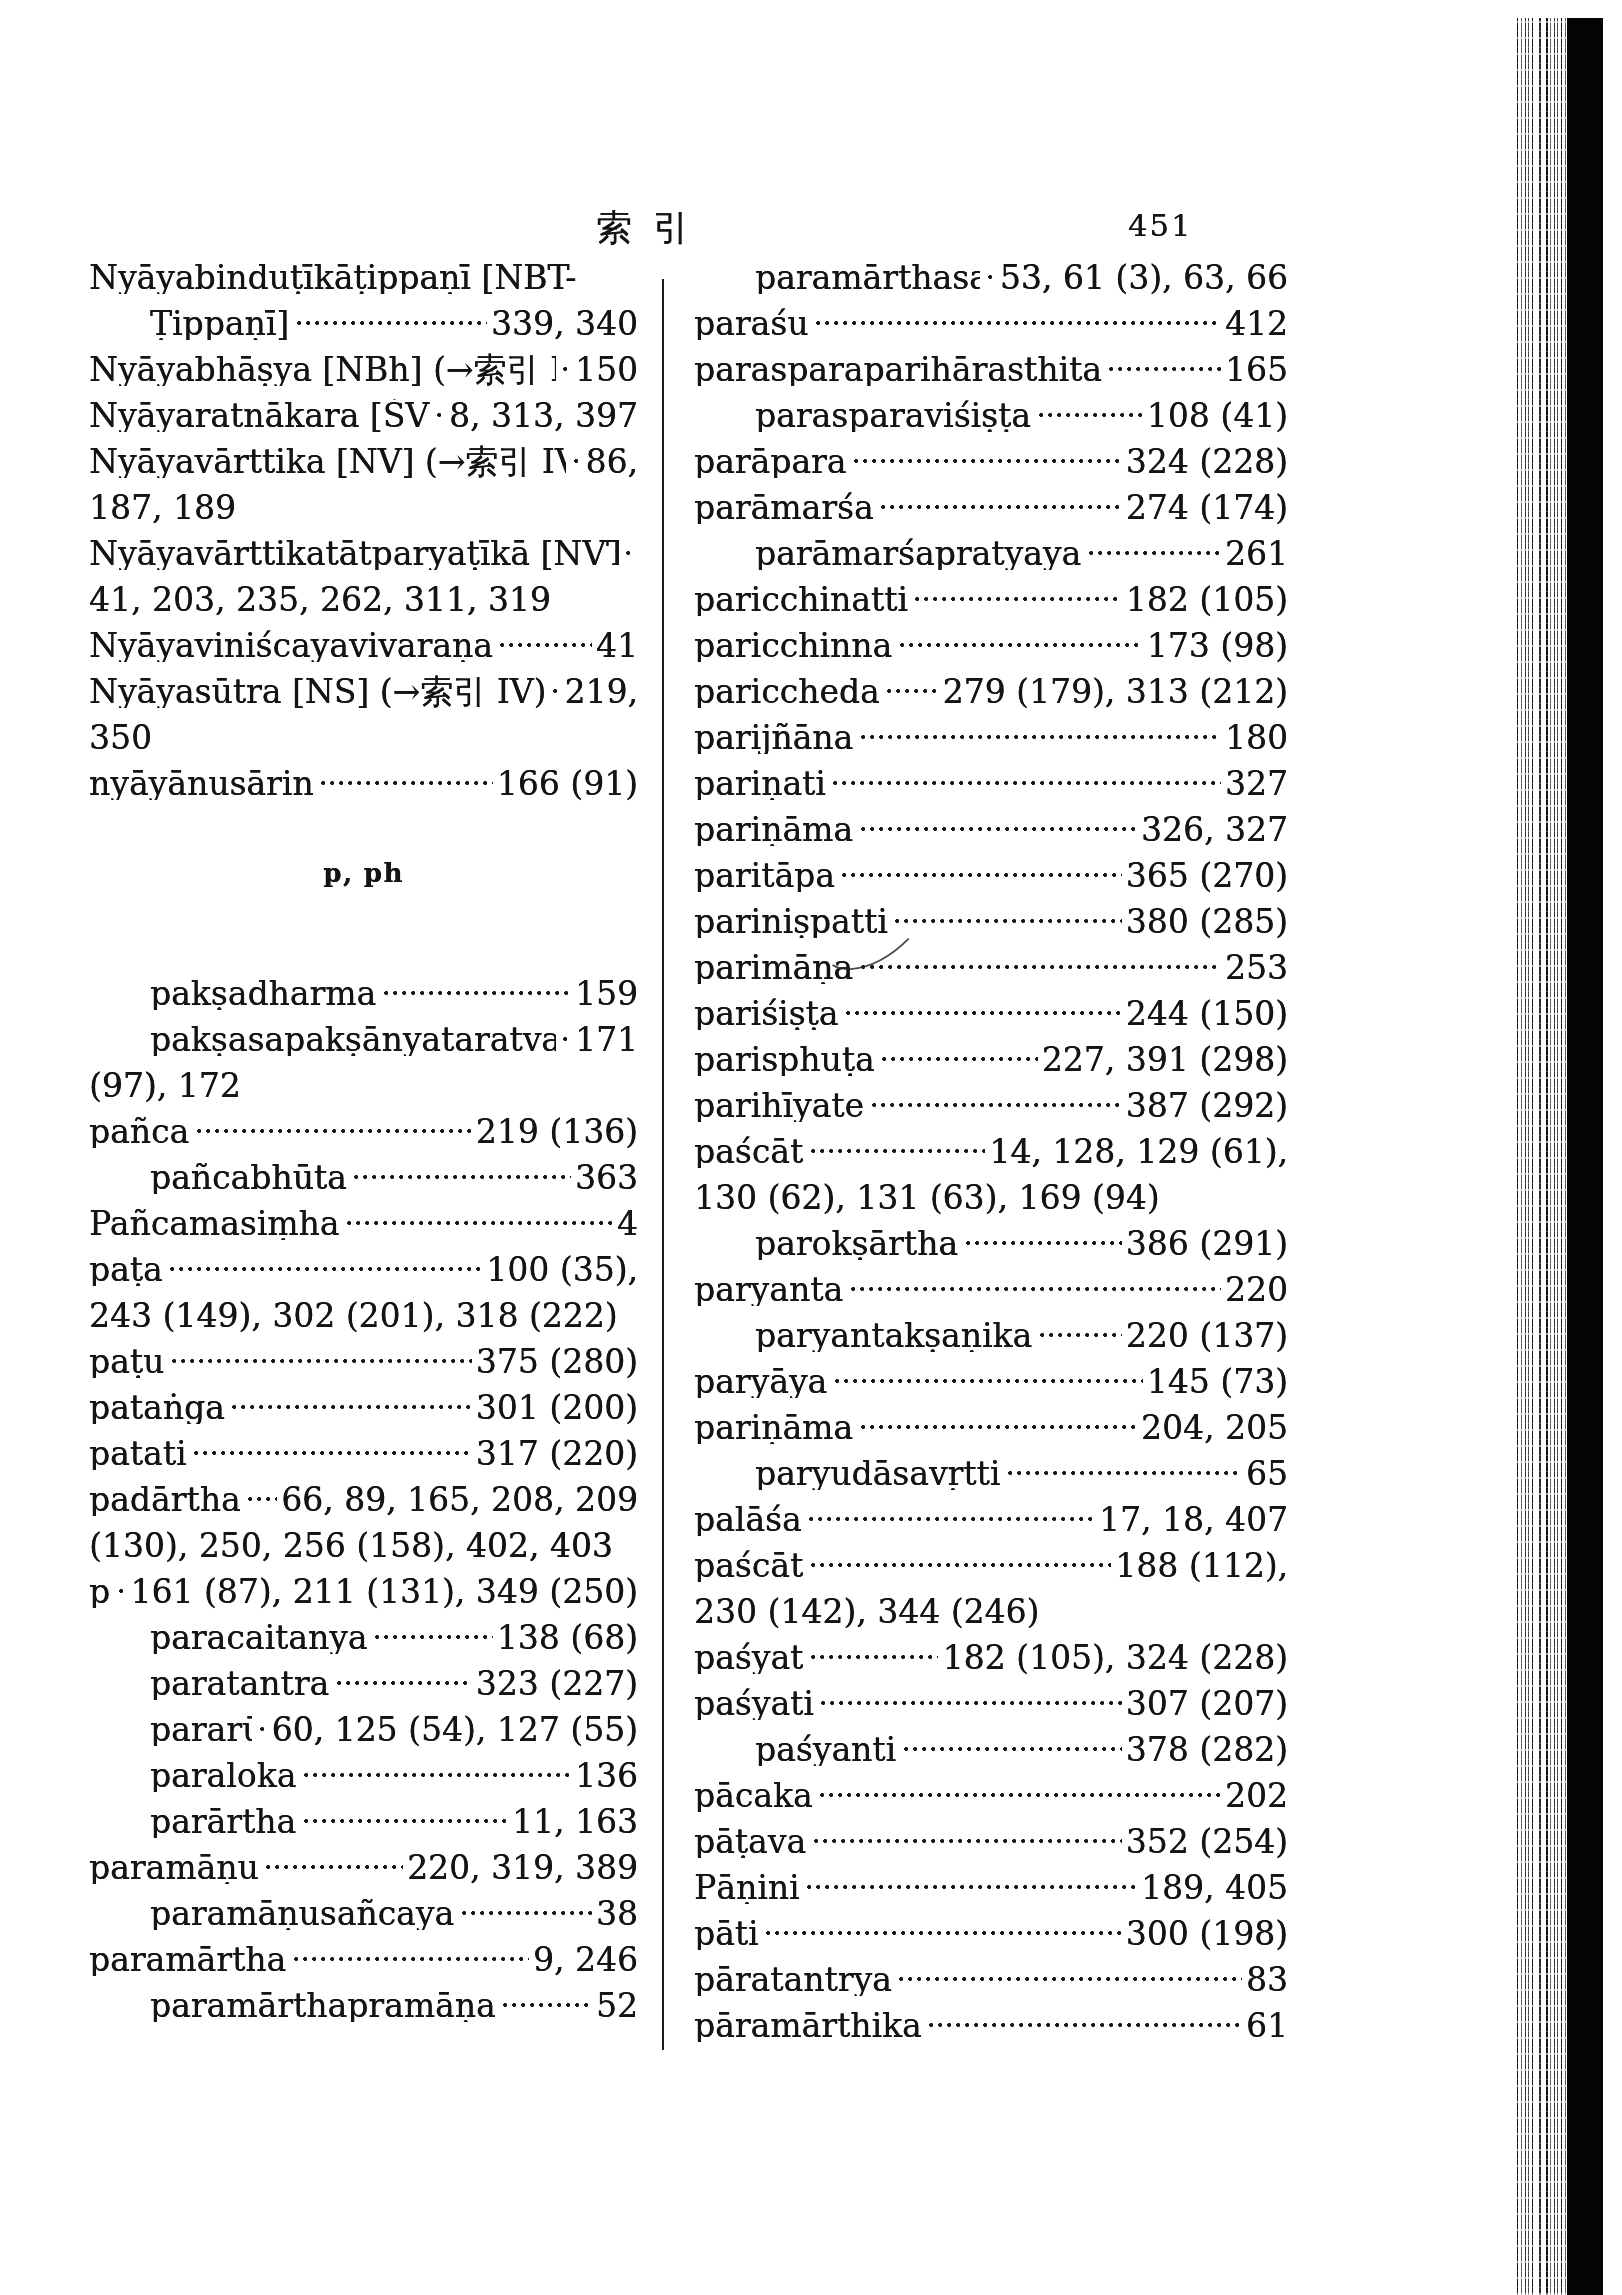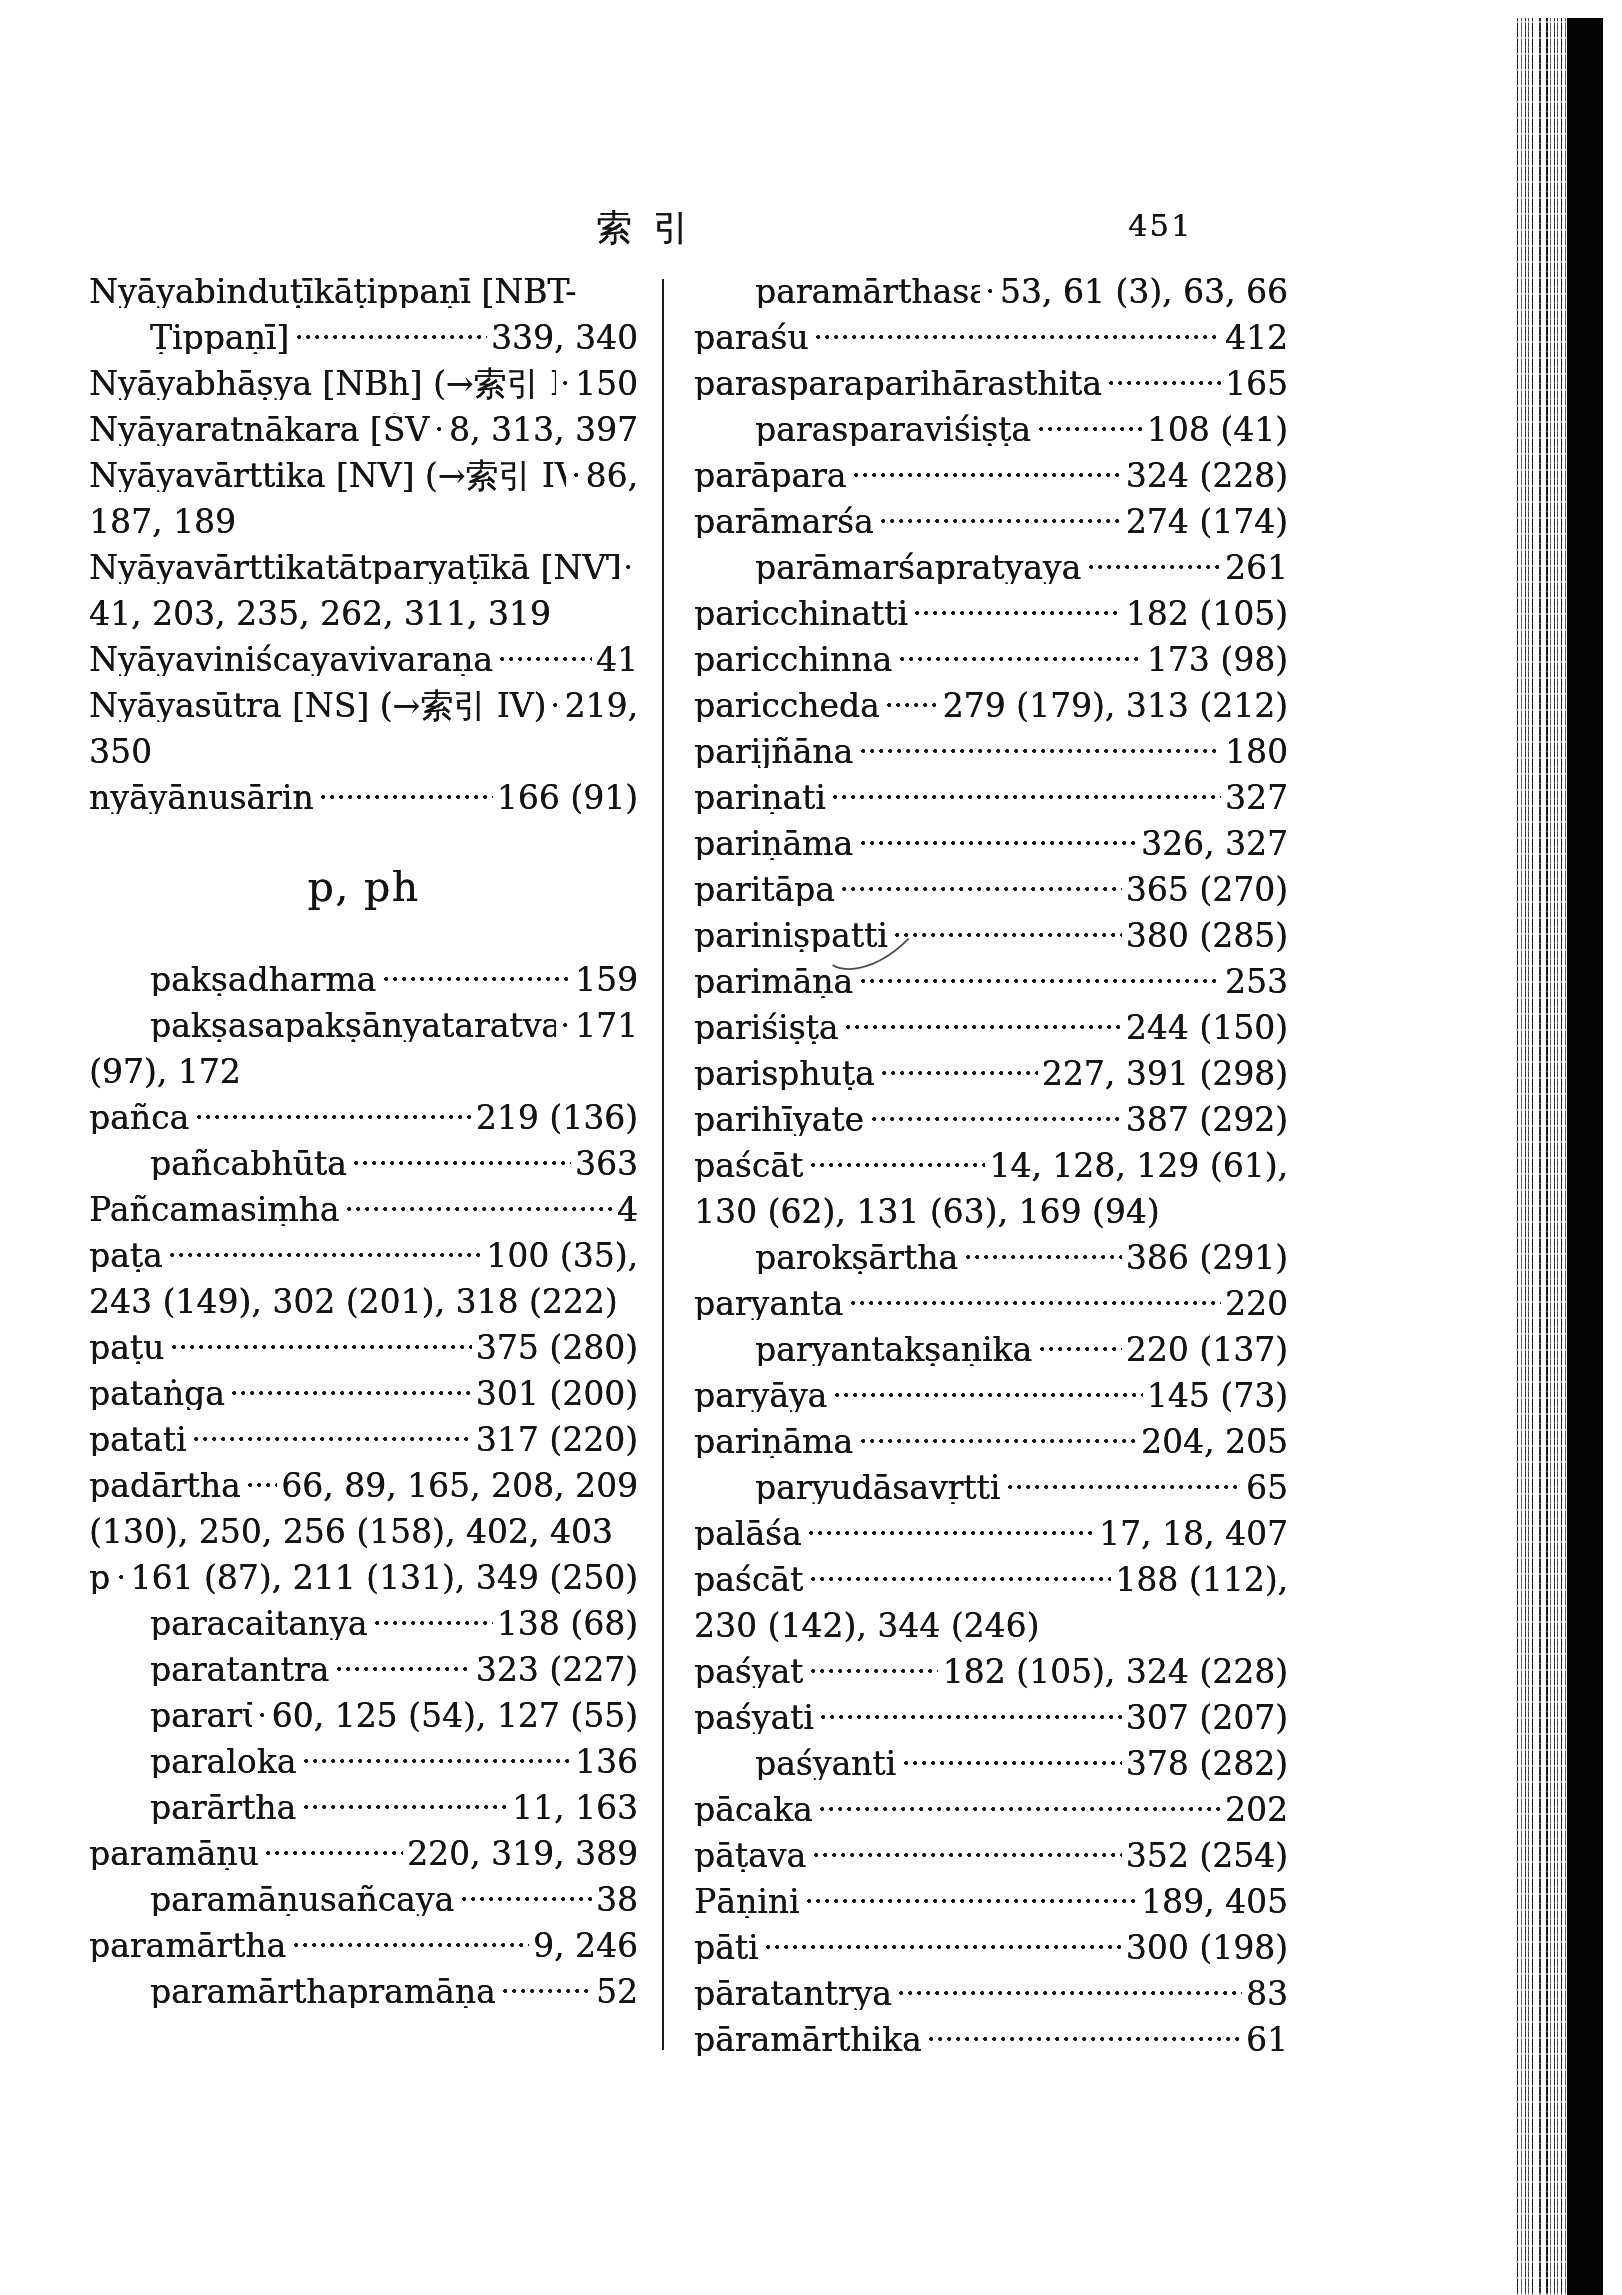--- a/index.html
+++ b/index.html
@@ -16,34 +16,34 @@
   .hdr-page{
     position:absolute;left:1128px;top:208px;
     font-size:30.5px;letter-spacing:2.1px;
     text-shadow:0.3px 0 0 currentColor;
   }
   .divider{
     position:absolute;left:662px;top:279px;width:2.1px;height:1771px;
     background:#1b1b1b;
   }
   .col{
-    position:absolute;top:268px;display:flex;flex-direction:column;
+    position:absolute;top:254px;display:flex;flex-direction:column;
   }
   .col.left{left:89px;width:549px;}
   .col.right{left:694px;width:594px;}
   .line{
     height:46px;display:flex;align-items:center;
     font-size:33px;line-height:1;white-space:nowrap;
     text-shadow:0.3px 0 0 currentColor;
   }
   .line.indent{padding-left:61px;}
   .line.cont{}
   .line.heading{
-    justify-content:center;font-weight:normal;font-size:41px;
-    margin-top:44px;margin-bottom:46px;letter-spacing:1.4px;
+    justify-content:center;font-weight:bold;font-size:26px;
+    margin-top:44px;margin-bottom:74px;letter-spacing:1.4px;
   }
   .term{flex:0 1 auto;overflow:hidden;}
   .pages{flex:0 0 auto;}
   .leader{
     flex:1 1 auto;min-width:9.7px;align-self:stretch;margin:0 4.2px 0 5.5px;
     background-image:radial-gradient(circle 2.4px at 4.2px 50%, #161616 1.8px, rgba(0,0,0,0) 2.2px);
     background-size:9px 100%;
     background-repeat:repeat-x;
   }
   .binding-streaks{

